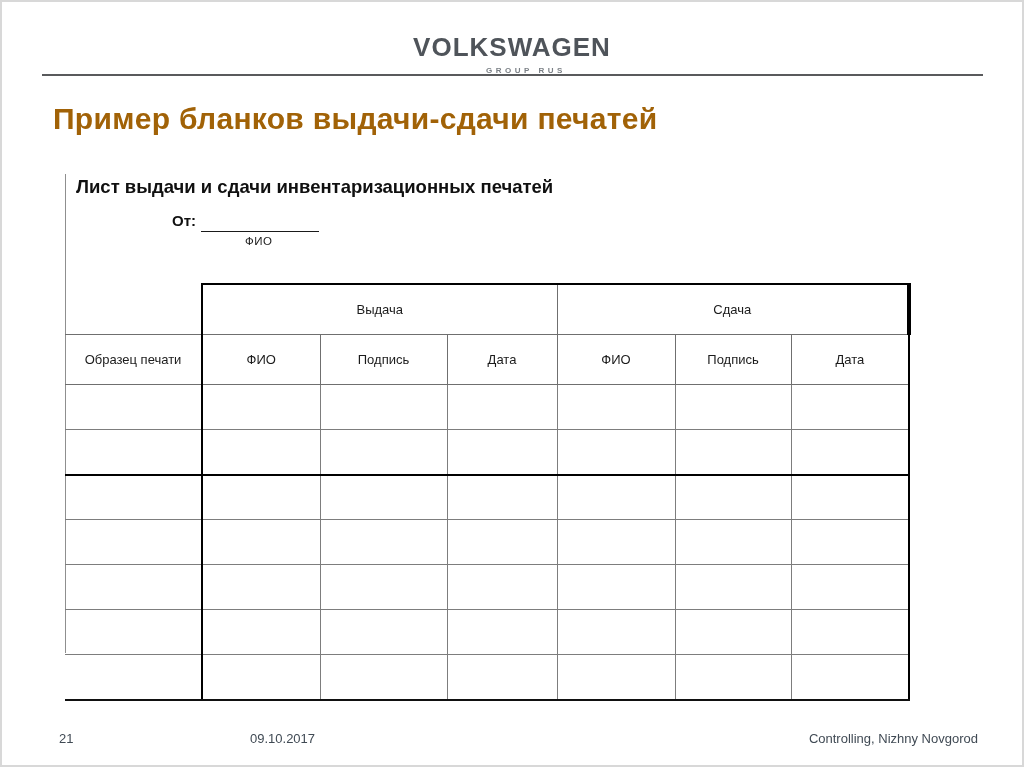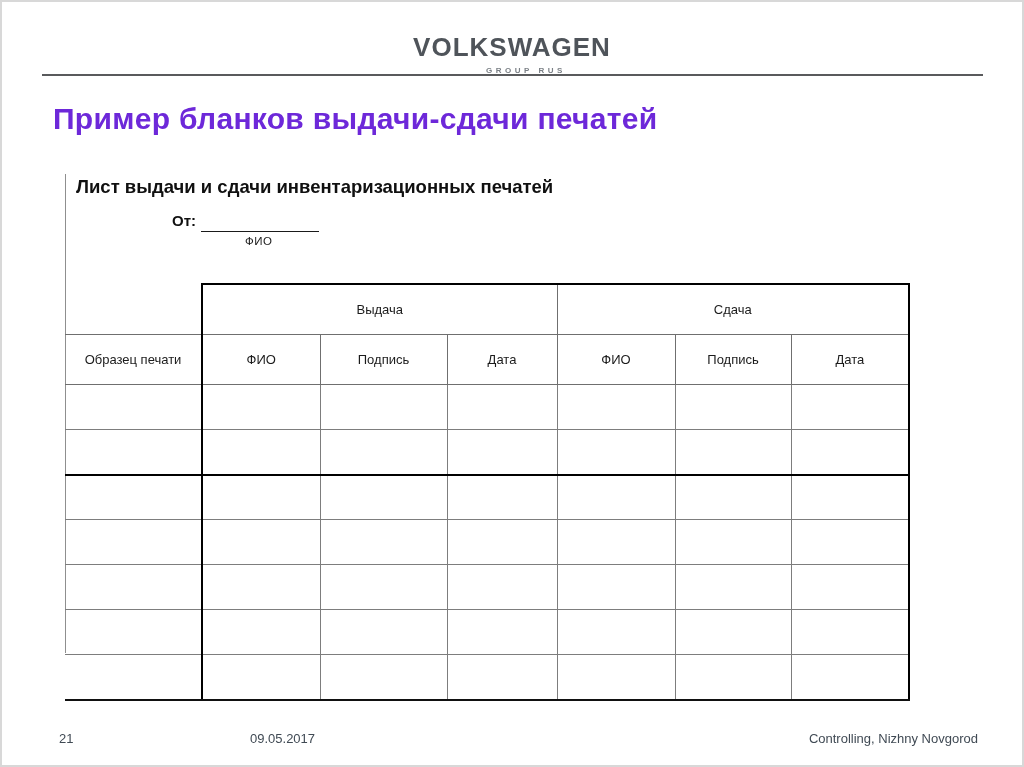--- a/index.html
+++ b/index.html
@@ -42,21 +42,21 @@
     background: #595a5c;
   }
 
   
   .slide-title {
     position: absolute;
     left: 51px; top: 100px;
     font-size: 30px;
     font-weight: bold;
     letter-spacing: 0.3px;
-    color: #6d28d9;
+    color: #a16207;
   }
 
   
   .form {
     position: absolute;
     left: 63px; top: 172px;
     width: 846px; height: 482px;
   }
   .sheet-edge {
     position: absolute;
@@ -106,21 +106,21 @@
     text-align: center;
     vertical-align: middle;
     font-size: 13px;
     color: #1b1b1b;
     overflow: hidden;
     white-space: nowrap;
   }
   .form-table td.blank { border: none; }
   .form-table td.grp { height: 15px; border-top: 2px solid #000; }
   .form-table td.grp-first { border-left: 2px solid #000; }
-  .form-table td.grp-last { border-right: 2px solid #000000; }
+  .form-table td.grp-last { border-right: 4px solid #000000; }
   .form-table td.colhdr { height: 28px; }
   .form-table td.c0 { border-left: none; border-right: 2px solid #000; }
   .form-table td.clast { border-right: 2px solid #000; }
   .form-table tbody td { height: 45px; border-color: #7d7d7d; }
   .form-table tbody td.c0 { border-right: 2px solid #000; }
   .form-table tbody td.clast { border-right: 2px solid #000; }
   .form-table tr.r-strong td { border-bottom: 2px solid #000; }
   .form-table tr.r-last td { border-bottom: 2px solid #111; }
 
   
@@ -243,17 +243,17 @@
             <td class=""></td>
             <td class=""></td>
             <td class=" clast"></td>
           </tr>
         </tbody>
     </table>
   </section>
 
   <footer class="footer">
     <span class="footer-page">21</span>
-    <span class="footer-date">09.05.2017</span>
+    <span class="footer-date">09.10.2017</span>
     <span class="footer-right">Controlling, Nizhny Novgorod</span>
   </footer>
 
 </div>
 
 </body></html>

